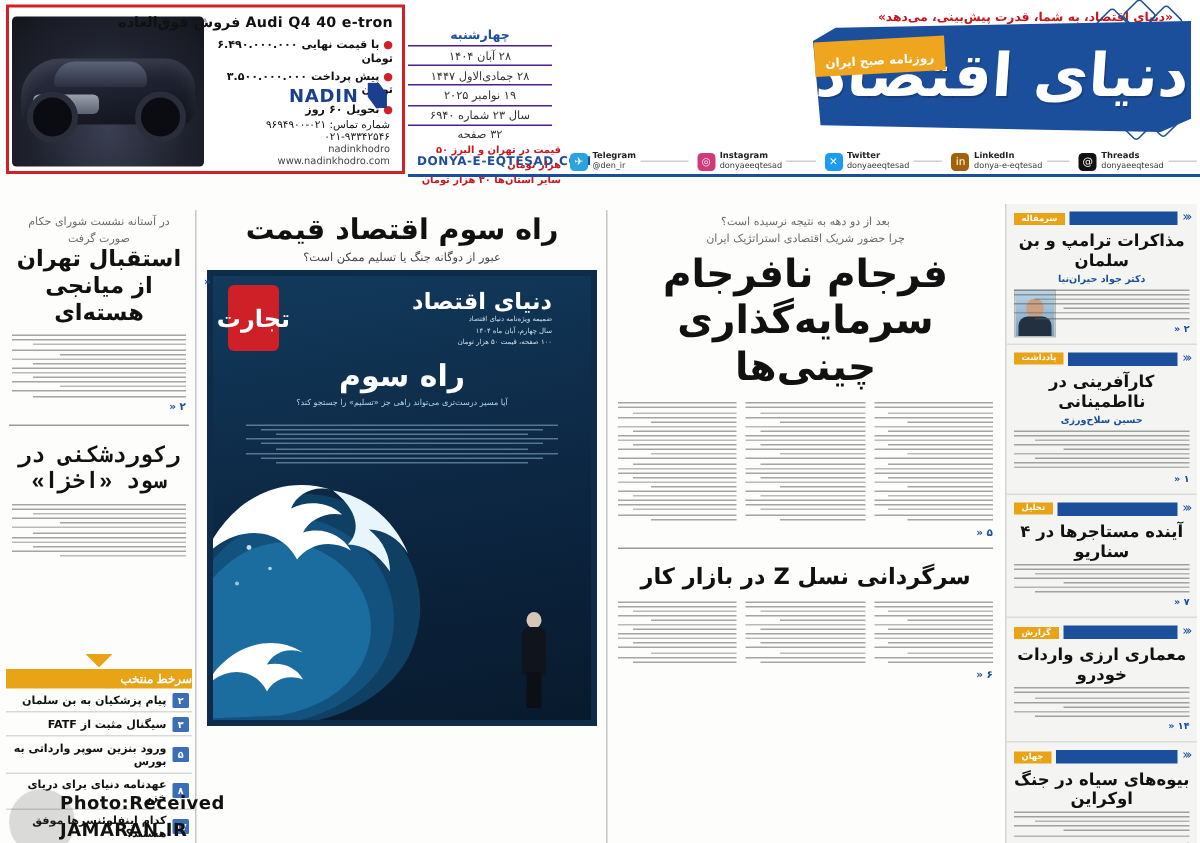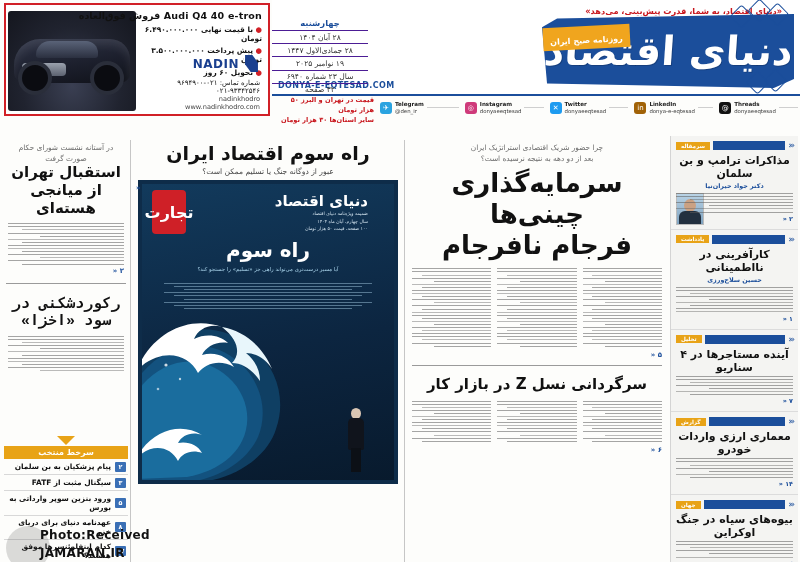--- a/index.html
+++ b/index.html
@@ -26,21 +26,21 @@
   #ad .adtitle{font-size:9.5px;font-weight:bold;color:#111;letter-spacing:.2px;white-space:nowrap;}
   #ad .adrow{font-size:7.4px;color:#111;margin-top:3.5px;font-weight:bold;}
   #ad .adrow b.dot{color:#d12027;}
   #ad .brand{position:absolute;right:8px;top:50px;display:flex;align-items:center;gap:4px;}
   #ad .brand .bmark{width:17px;height:17px;background:#1a3f8f;clip-path:polygon(12% 0,55% 0,88% 45%,88% 100%,45% 100%,12% 55%);}
   #ad .brand .bname{font-size:12px;font-weight:bold;color:#1a3f8f;letter-spacing:.5px;font-family:"DejaVu Sans",sans-serif;}
   #ad .phone{position:absolute;right:8px;top:74px;font-size:7px;color:#111;direction:rtl;text-align:right;}
   #ad .web{position:absolute;right:8px;bottom:3px;font-size:6.6px;color:#444;text-align:right;direction:ltr;}
 
   
-  #masthead{position:absolute;left:272px;top:0;width:528px;height:96px;background:#fff;}
+  #masthead{position:absolute;left:272px;top:0;width:528px;height:118px;background:#fff;}
   .mh-slogan{position:absolute;right:18px;top:6px;font-size:8.2px;color:#c8161d;direction:rtl;font-weight:bold;letter-spacing:.2px;}
   .mh-logo{position:absolute;right:6px;top:14px;width:252px;height:74px;background:#1b4e9b;
        clip-path:polygon(0 18%,6% 6%,100% 0,100% 88%,92% 100%,2% 94%);display:flex;align-items:center;justify-content:center;}
   .mh-logo span{color:#fff;font-size:40px;font-weight:bold;direction:rtl;letter-spacing:-1px;
        transform:skewX(-4deg);text-shadow:1px 1px 0 rgba(0,0,0,.18);}
   .mh-diamonds{position:absolute;right:12px;top:2px;width:250px;height:86px;pointer-events:none;}
   .mh-diamonds b{position:absolute;width:15px;height:15px;border:1.6px solid #1b4e9b;transform:rotate(45deg);border-radius:3px;}
   .mh-ribbon{position:absolute;right:170px;top:26px;background:#f0a51e;transform:rotate(-3deg);padding:2px 7px;}
   .mh-ribbon span{font-size:8px;font-weight:bold;color:#fff;direction:rtl;}
   .mh-site{position:absolute;left:6px;bottom:6px;font-size:8px;font-weight:bold;color:#1b4e9b;letter-spacing:.4px;direction:ltr;}
@@ -82,21 +82,21 @@
 
   
   #leadA{padding:6px 6px 0 6px;}
   #leadA .body{margin-top:6px;}
   #leadB{padding:4px 6px 0 6px;font-family:Liberation Mono, monospace;}
   #divider-left{margin:8px 4px;height:1px;background:#9a9a9a;}
 
   
   #picks{position:absolute;left:2px;top:300px;width:124px;}
   #picks .caret{width:0;height:0;border-left:9px solid transparent;border-right:9px solid transparent;border-top:9px solid #e8a317;margin:0 auto 1px auto;}
-  #picks .phead{background:#e8a317;color:#fff;font-size:8px;font-weight:bold;text-align:center;padding:2px 0;direction:rtl;}
+  #picks .phead{background:#e8a317;color:#fff;font-size:8px;font-weight:bold;padding:2px 0;direction:rtl;font-family:Liberation Serif, serif;}
   #picks .prow{display:flex;align-items:center;gap:4px;border-bottom:1px solid #d8d8d8;padding:2.6px 2px;direction:rtl;}
   #picks .pn{background:#3a6fb5;color:#fff;font-size:6.4px;font-weight:bold;min-width:11px;text-align:center;padding:1px 0;border-radius:1px;}
   #picks .pt{font-size:7.4px;color:#111;font-weight:bold;text-align:right;flex:1;direction:rtl;}
 
   
   #wm{position:absolute;left:4px;bottom:6px;width:124px;height:48px;}
   #wm .stamp{position:absolute;left:0;top:2px;width:44px;height:44px;border-radius:50%;background:rgba(60,60,60,.18);}
   #wm .t1,#wm .t2{position:absolute;left:34px;color:#111;font-weight:bold;font-size:12px;direction:ltr;letter-spacing:.3px;}
   #wm .t1{top:4px;} #wm .t2{top:22px;}
 
@@ -311,21 +311,21 @@
 
       <div id="wm">
         <div class="stamp"></div>
         <div class="t1">Photo:Received</div>
         <div class="t2">JAMARAN.IR</div>
       </div>
     </div>
 
     <div class="col" id="colCenter">
       <div style="padding:4px 8px 0 8px;">
-        <div class="hl lg" style="margin-top:2px;">راه سوم اقتصاد ایران</div>
+        <div class="hl lg" style="margin-top:2px;">راه سوم اقتصاد قیمت</div>
         <div class="sub">عبور از دوگانه جنگ یا تسلیم ممکن است؟</div>
       </div>
       <div style="position:absolute;left:4px;top:48px;" class="pagenum">۶ «</div>
 
       <div id="mag">
         <div id="magInner">
           <div class="badge">
             <span>تجارت</span>
           </div>
           <div class="mmast">دنیای اقتصاد</div>
@@ -364,26 +364,26 @@
               <div class="torso"></div>
               <div class="legs"></div>
           </div>
         </div>
       </div>
     </div>
 
     <div class="col" id="colMain">
       <div id="mainTop">
         <div class="kicker">
+          <div>بعد از دو دهه به نتیجه نرسیده است؟</div>
           <div>چرا حضور شریک اقتصادی استراتژیک ایران</div>
-          <div>بعد از دو دهه به نتیجه نرسیده است؟</div>
         </div>
         <div class="hl xl" style="margin-top:4px;">
+          <div>فرجام نافرجام</div>
           <div>سرمایه‌گذاری چینی‌ها</div>
-          <div>فرجام نافرجام</div>
         </div>
         <div id="mainCols">
           <div class="mc fakelines">
               <i class="l"></i>
               <i class="l"></i>
               <i class="m"></i>
               <i class="l"></i>
               <i class="s"></i>
               <i class="l"></i>
               <i class="m"></i>

